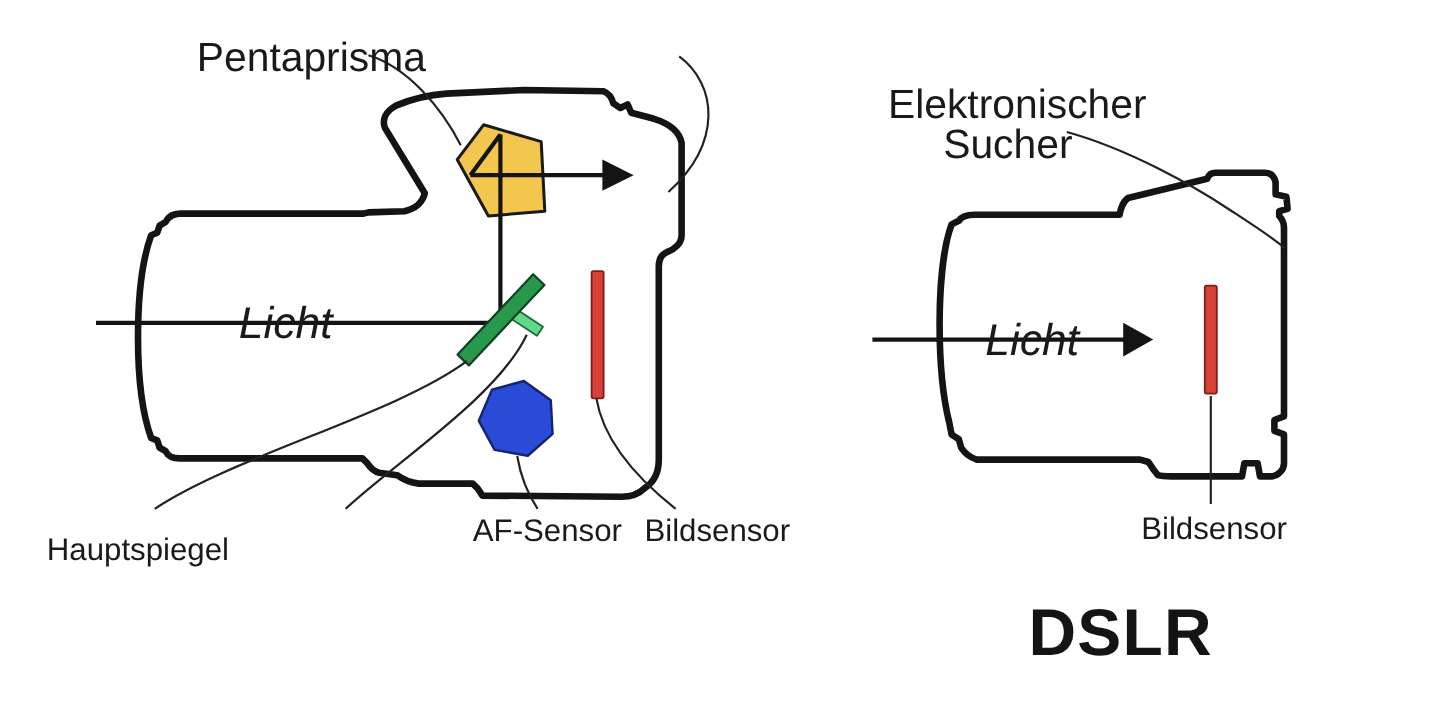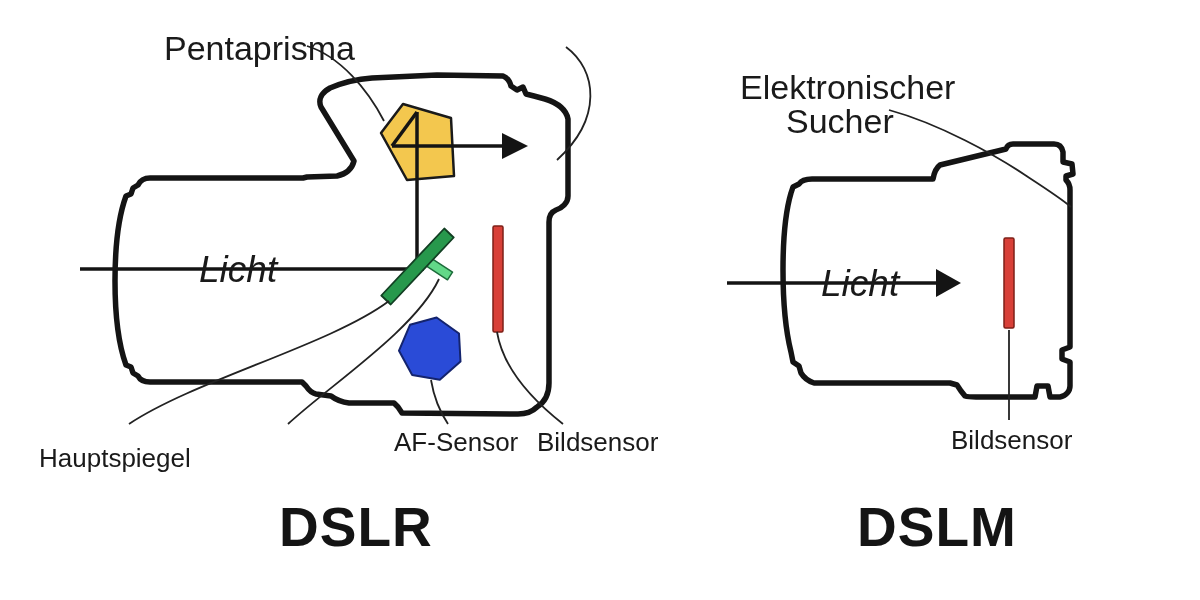--- a/index.html
+++ b/index.html
@@ -109,25 +109,24 @@
 
   <div class="lbl lbl-light" style="left:199px;top:229px;">Licht</div>
 
   <div class="lbl lbl-bottom" style="left:39px;top:427px;margin-top:16px;">Hauptspiegel</div>
 
 
   <div class="lbl lbl-bottom" style="left:394px;top:427px;text-align:right;">AF-Sensor</div>
 
   <div class="lbl lbl-bottom" style="left:537px;top:427px;">Bildsensor</div>
 
-  <div class="lbl title" style="left:279px;top:495px;">DSLR</div>
 
   <div class="lbl lbl-top" style="left:740px;top:68px;">Elektronischer</div>
 
   <div class="lbl lbl-top" style="left:786px;top:102px;">Sucher</div>
 
   <div class="lbl lbl-light" style="left:821px;top:243px;">Licht</div>
 
   <div class="lbl lbl-bottom" style="left:951px;top:425px;">Bildsensor</div>
 
-  <div class="lbl title" style="left:857px;top:495px;">DSLM</div>
+  <div class="lbl title" style="left:857px;top:495px;">DSLR</div>
 
 </div>
 
 </body></html>

